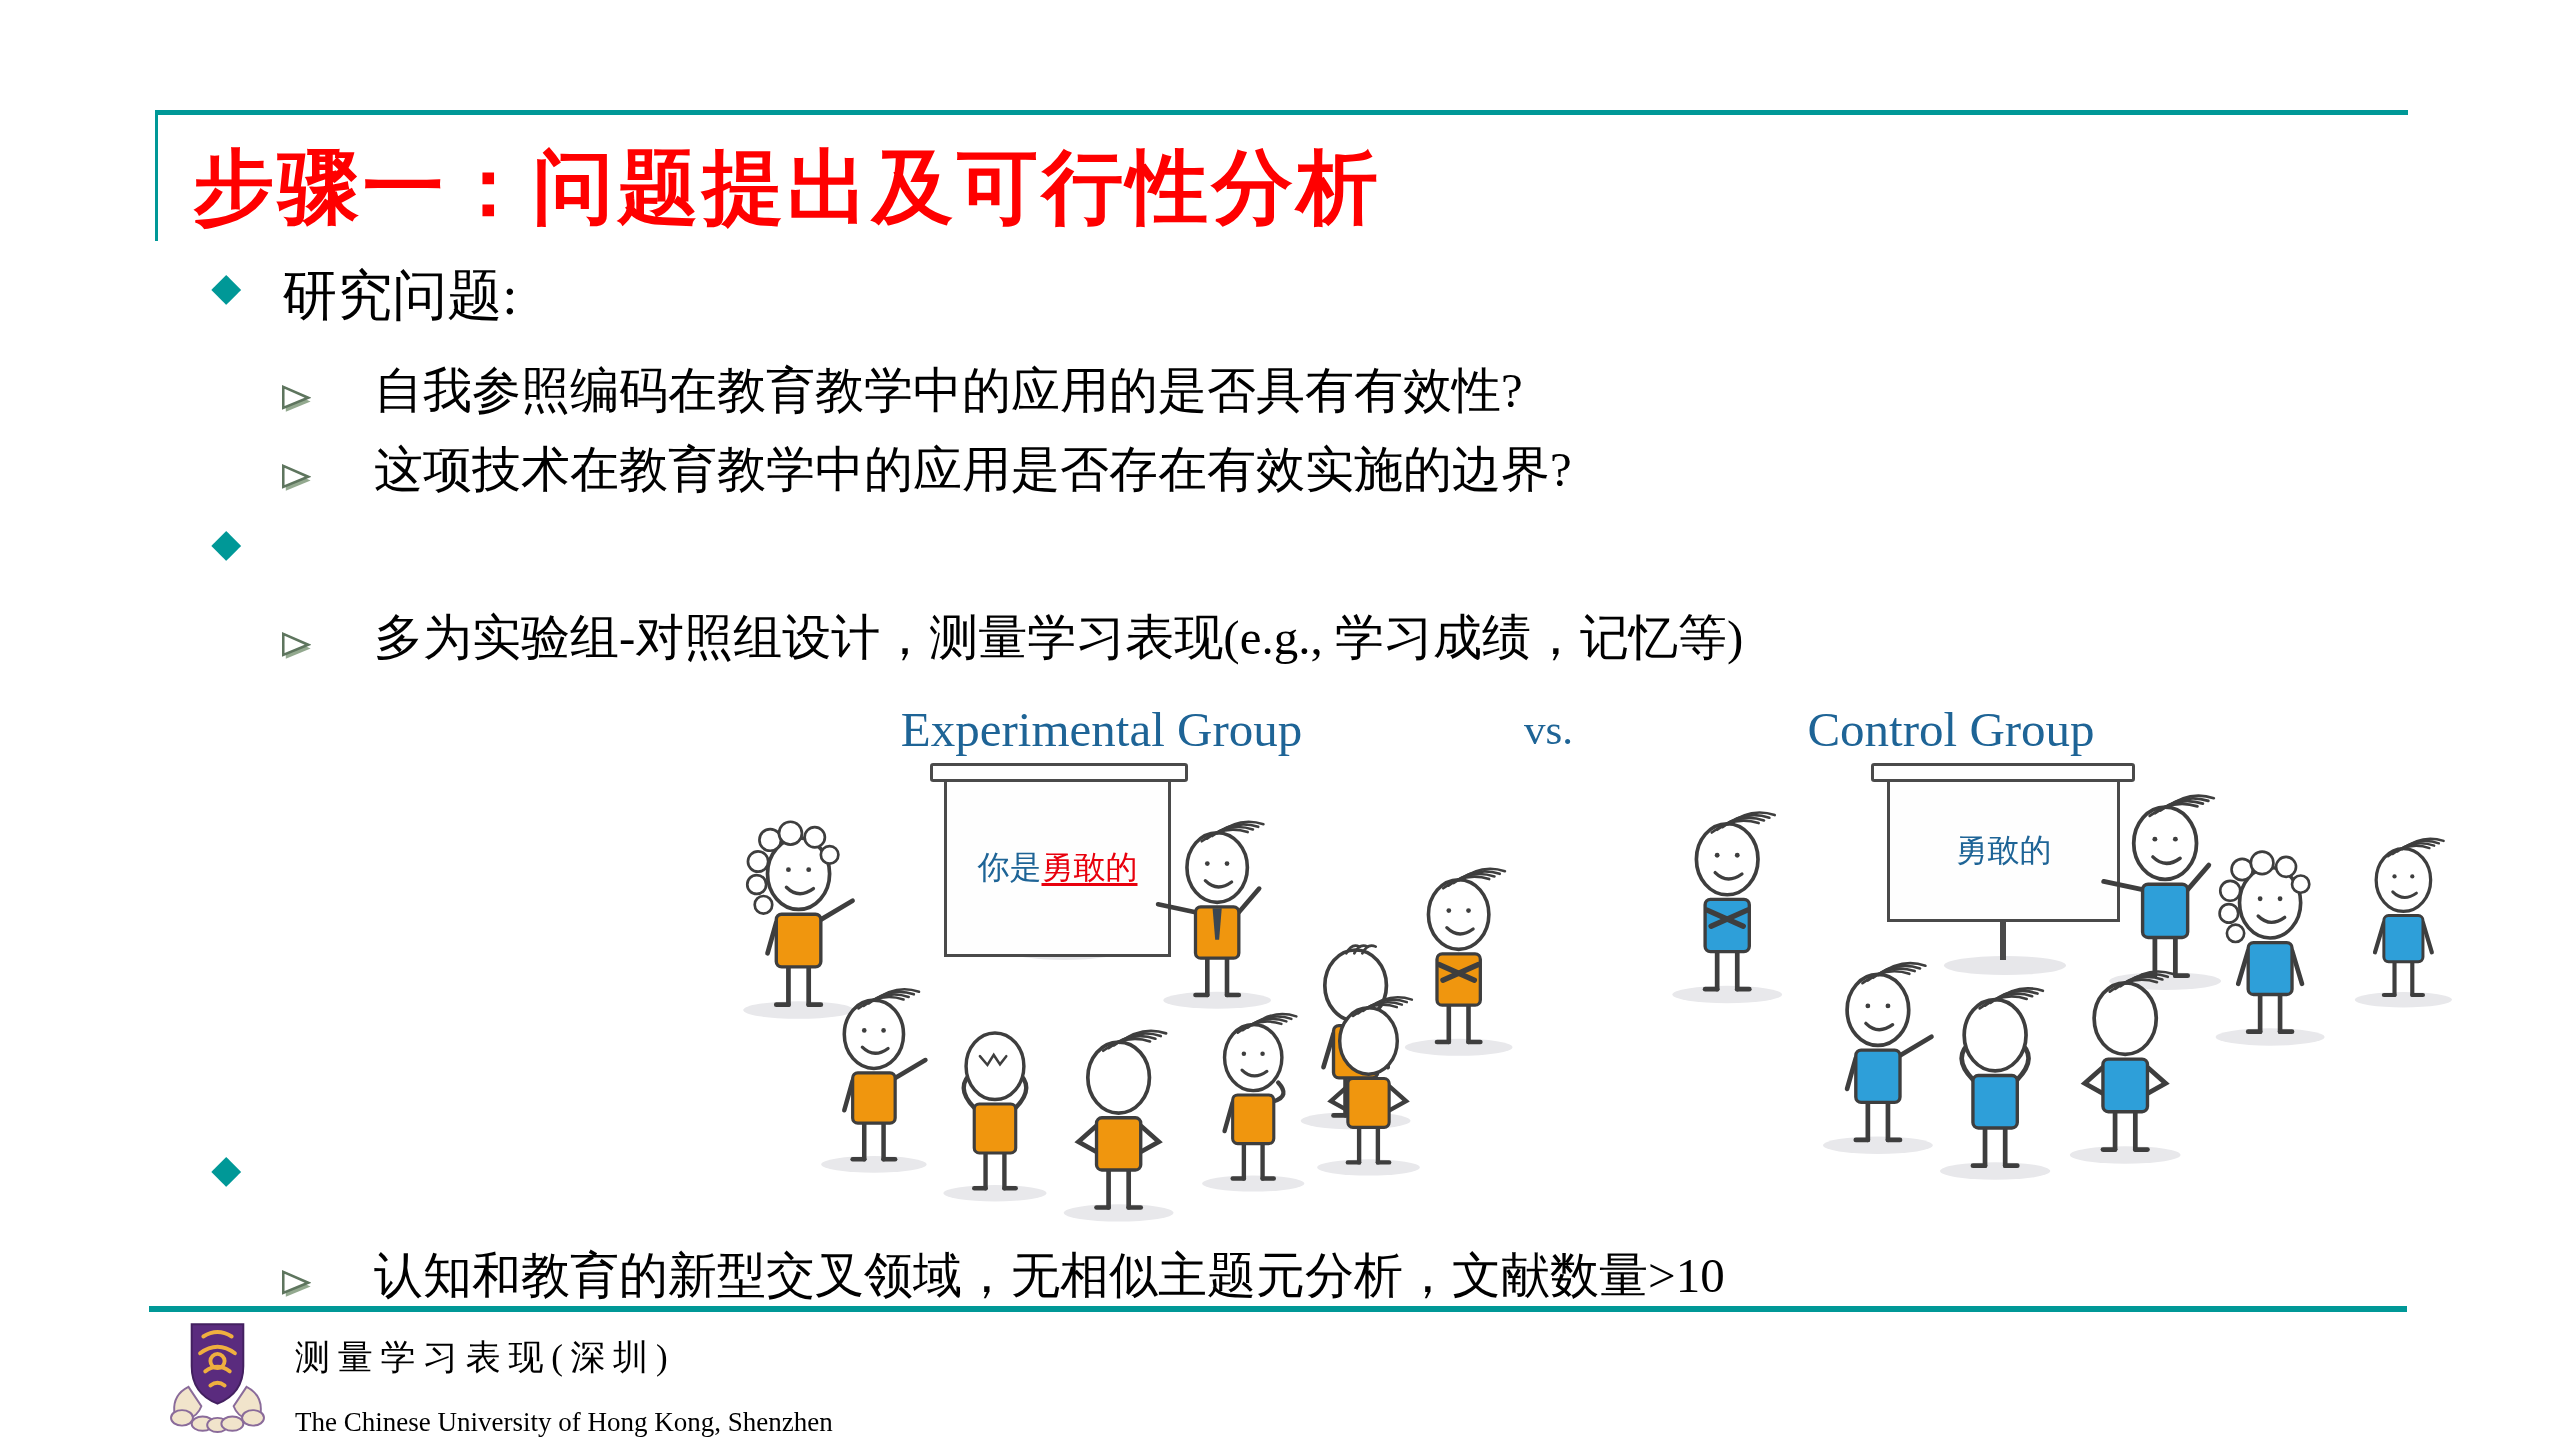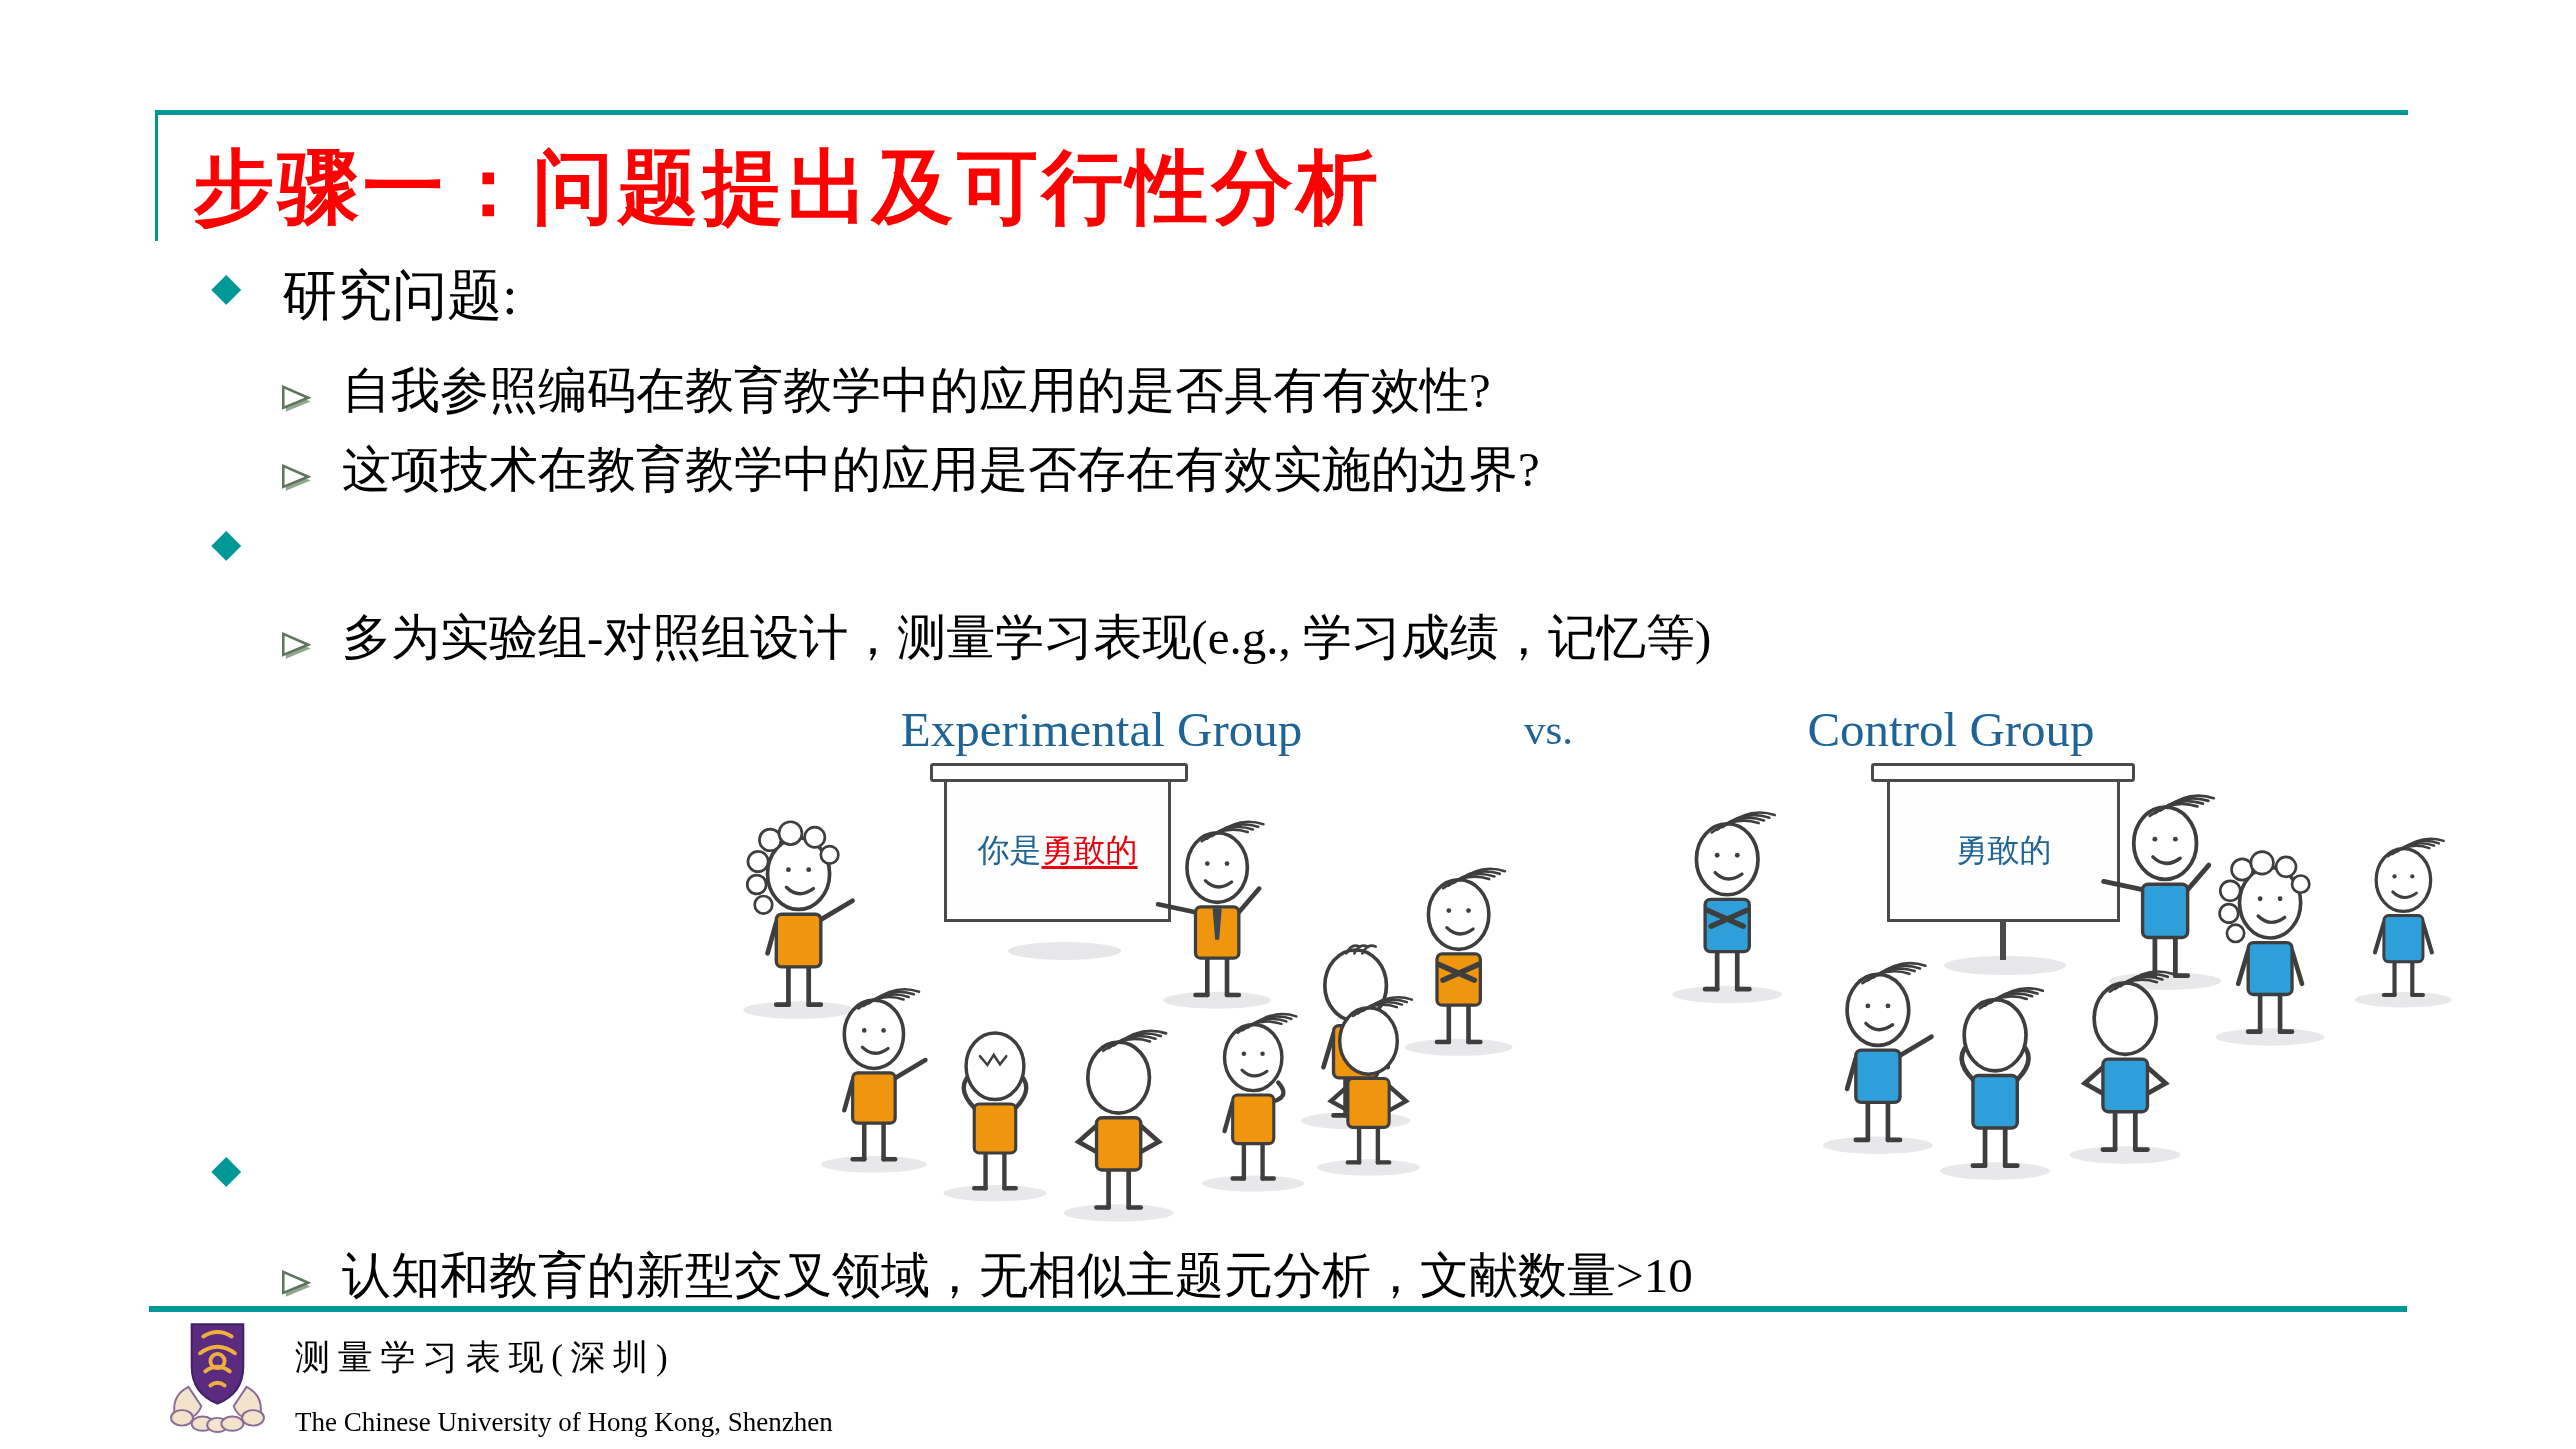--- a/index.html
+++ b/index.html
@@ -16,21 +16,21 @@
   .title{left:193px;top:134px;font-size:81px;font-weight:bold;letter-spacing:3.9px;
          color:var(--title-color);white-space:nowrap;}
 
   
   .bullet{display:flex;align-items:flex-start;white-space:nowrap;}
   .bullet .mk{flex:0 0 auto;}
   .l1{left:206px;font-size:55px;}
   .l1 .mk{width:62px;padding-left:5.2px;font-size:39px;line-height:55px;
           color:var(--accent);font-family:"DejaVu Sans",sans-serif;}
   .l1 .bt{padding-left:9px;}
-  .l2{left:281px;font-size:49px;}
+  .l2{left:281px;font-size:49px;gap:32px;}
   .l2 .mk{width:30px;padding-top:10.3px;}
   .l2 .bt{padding-left:31px;}
 
   
   .ghead{top:701px;font-size:49px;color:var(--head-blue);text-align:center;white-space:nowrap;}
   .ghead.exp{left:863px;width:477px;}
   .ghead.vs{left:1494px;width:109px;top:705px;font-size:43px;}
   .ghead.ctrl{left:1777px;width:348px;}
 
   
@@ -110,21 +110,21 @@
         </svg>
     </span>
     <span class="bt">认知和教育的新型交叉领域，无相似主题元分析，文献数量&gt;10</span>
   </div>
 
   <div class="abs ghead exp">Experimental Group</div>
   <div class="abs ghead vs">vs.</div>
   <div class="abs ghead ctrl">Control Group</div>
 
   <div class="abs board-bar" style="left:930px;top:763px;width:258px;"></div>
-  <div class="abs board" style="left:944px;top:779px;width:227px;height:143px;">
+  <div class="abs board" style="left:944px;top:779px;width:227px;height:178px;">
     <span class="board-text"><span class="bp">你是</span><span class="bh">勇敢的</span></span>
   </div>
   <div class="abs floor-shadow" style="left:1008px;top:942px;width:113px;height:18px;"></div>
 
   <div class="abs board-bar" style="left:1871px;top:763px;width:264px;"></div>
   <div class="abs board" style="left:1887px;top:779px;width:233px;height:143px;">
     <span class="board-text bc">勇敢的</span>
   </div>
   <div class="abs pole"></div>
   <div class="abs floor-shadow" style="left:1944px;top:956px;width:122px;height:19.3px;"></div>

